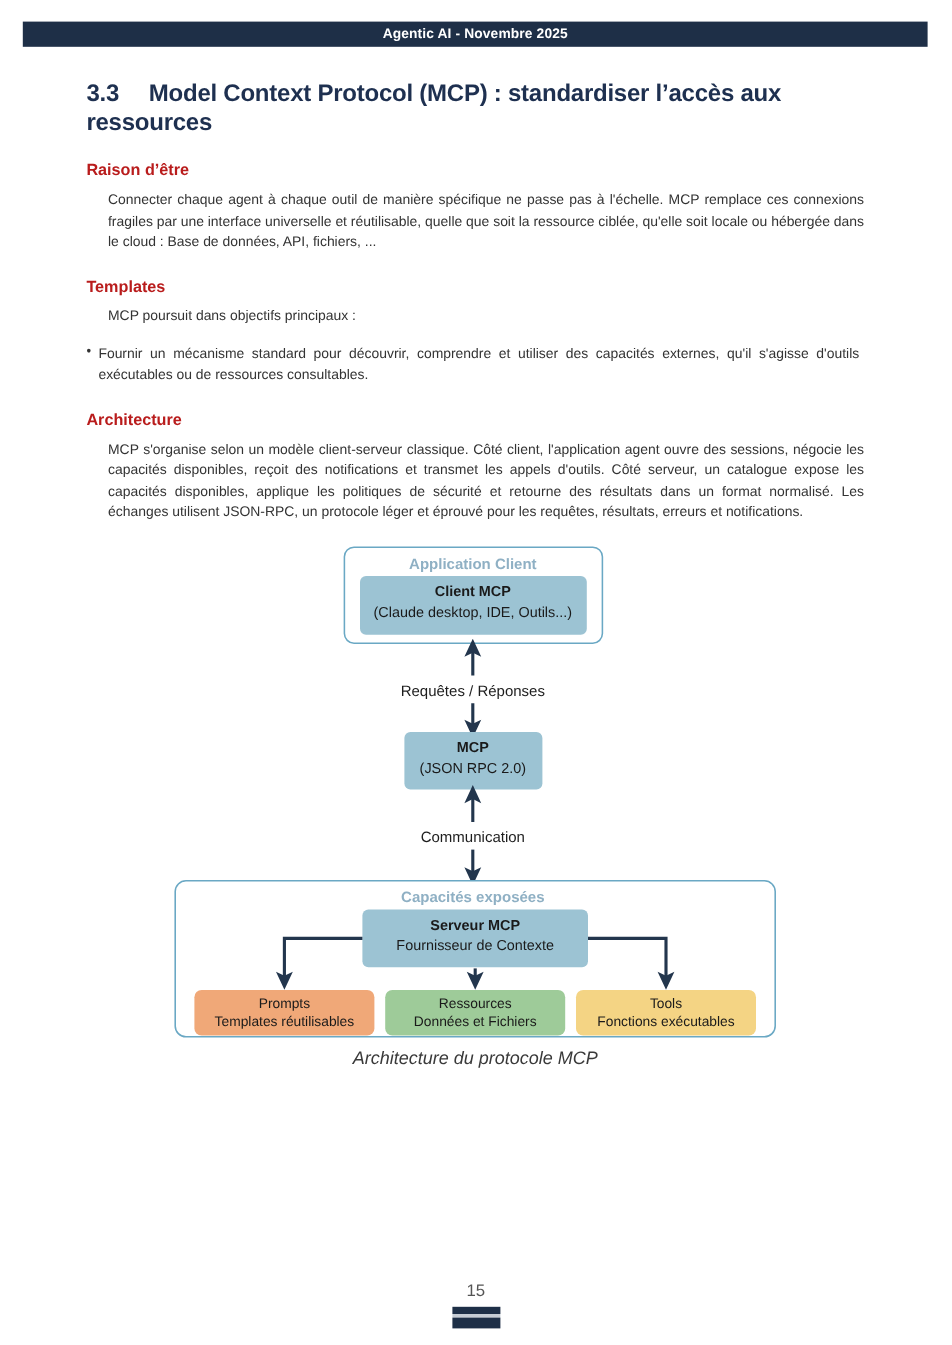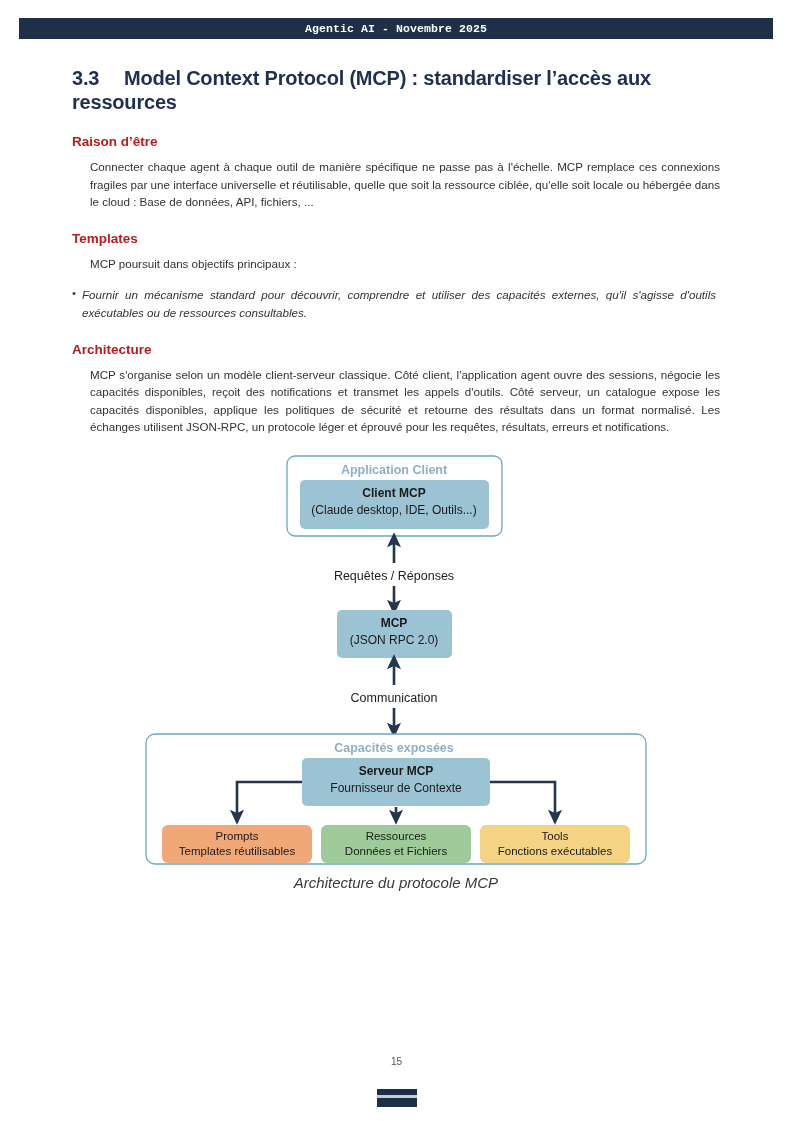--- a/index.html
+++ b/index.html
@@ -26,21 +26,20 @@
     background: #1e2f47;
     display: flex;
     align-items: center;
     justify-content: center;
   }
   .header-band .header-title {
     color: #ffffff;
     font-size: 11.5px;
     font-weight: bold;
     letter-spacing: 0.1px;
-    font-family: Liberation Mono, monospace;
   }
 
   
   .content {
     position: absolute;
     left: 72px;
     top: 66px;
     width: 648px;
   }
 
@@ -69,21 +68,20 @@
     line-height: 1.52;
     margin: 0 0 14px 18px;
     text-align: justify;
     color: #333333;
   }
 
   ul.bullets {
     list-style: none;
     margin: 0 4px 14px 0;
     padding: 0;
-    font-style: italic;
   }
   ul.bullets li {
     position: relative;
     padding-left: 10px;
     font-size: 11.6px;
     line-height: 1.52;
     margin-bottom: 9px;
     text-align: justify;
     color: #333333;
   }
@@ -125,23 +123,23 @@
 
   
   .footer {
     position: absolute;
     left: 0;
     bottom: 14px;
     width: 793px;
     text-align: center;
   }
   .page-num {
-    font-size: 10px;
+    font-size: 14px;
     color: #555555;
-    margin-bottom: 22px;
+    margin-bottom: 6px;
   }
   .footer-mark {
     width: 40px;
     margin: 0 auto;
   }
   .footer-mark .bar-top {
     height: 6px;
     background: #1e2f47;
   }
   .footer-mark .bar-gap {

